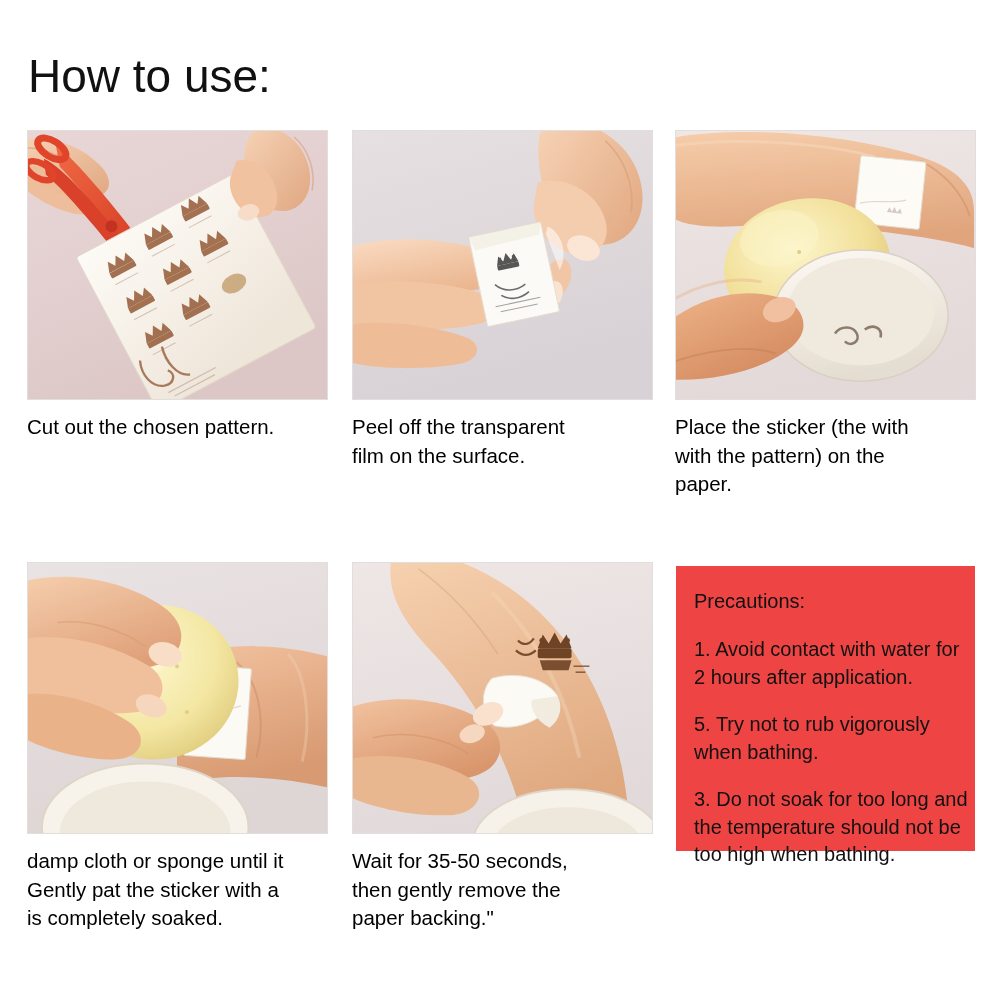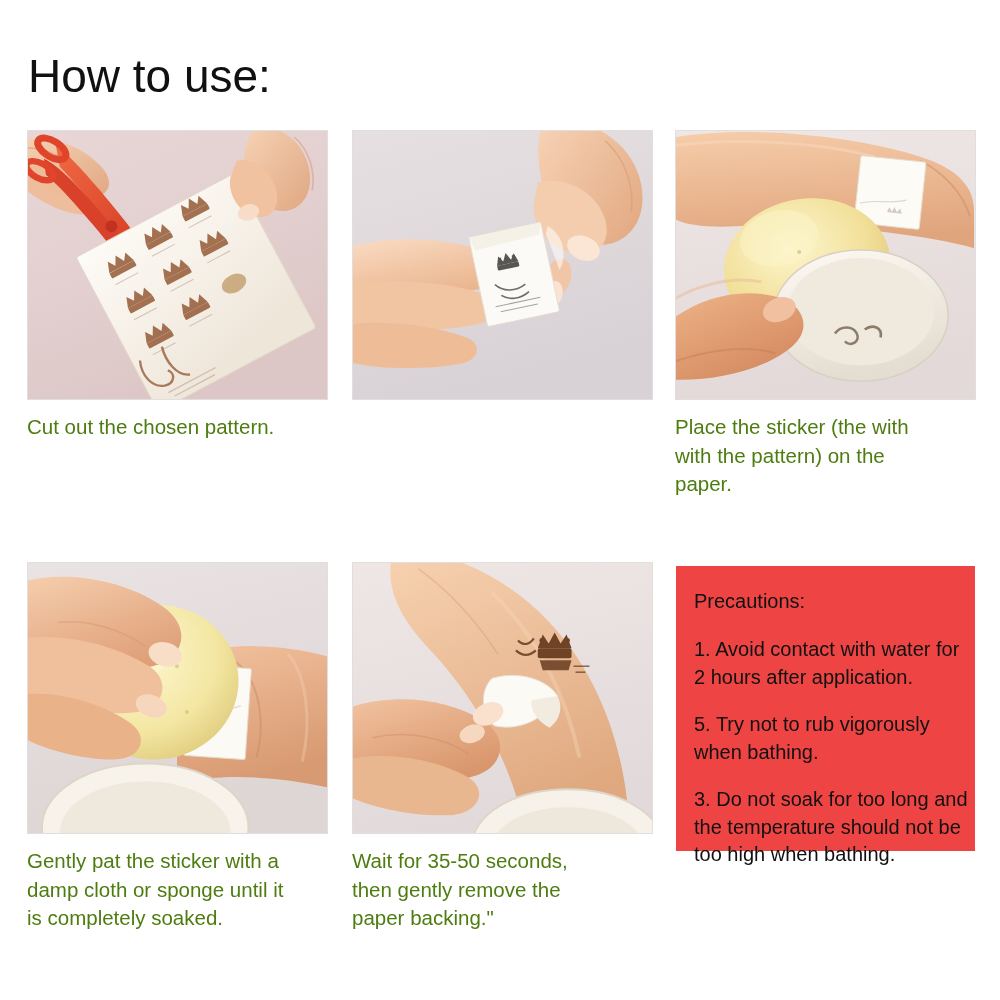--- a/index.html
+++ b/index.html
@@ -61,21 +61,21 @@
     box-sizing: border-box;
     overflow: hidden;
     background: #e9dcdb;
   }
   .step-row.row-2 .photo { height: 272px; }
 
   .caption {
     margin-top: 13px;
     font-size: 20.5px;
     line-height: 28.5px;
-    color: #4d7c0f;
+    color: #000000;
     font-weight: 400;
   }
   .caption .cap-line { display: block; white-space: pre; }
 
   
   .precautions {
     position: absolute;
     left: 676px;
     top: 566px;
     width: 299px;
@@ -251,20 +251,24 @@
               <g stroke="#6a6a6a" stroke-width="1.1" opacity="0.6">
                 <line x1="138" y1="172" x2="184" y2="172"></line>
                 <line x1="142" y1="178" x2="180" y2="178"></line>
               </g>
             </g>
 
             <path d="M196 96 C 212 104, 216 126, 208 140 C 204 130, 198 112, 194 104 Z" fill="#ffffff" opacity="0.55"></path>
           </svg>
         </div>
       </div>
+      <div class="caption">
+        <span class="cap-line">Peel off the transparent</span>
+        <span class="cap-line">film on the surface.</span>
+      </div>
     </div>
 
     <div class="step-cell col-3">
       <div class="photo">
         <div class="scene">
           <svg viewBox="0 0 301 270" preserveAspectRatio="none">
             <defs>
               <linearGradient id="p3bg" x1="0" y1="0" x2="0.2" y2="1">
                 <stop offset="0" stop-color="#efe7e6"></stop>
                 <stop offset="1" stop-color="#e2d9d8"></stop>
@@ -373,22 +377,22 @@
             <ellipse cx="138" cy="92" rx="17" ry="12" transform="rotate(16 138 92)" fill="#f8ddc7"></ellipse>
             <ellipse cx="124" cy="144" rx="16" ry="11" transform="rotate(20 124 144)" fill="#f6d6bd"></ellipse>
             <path d="M30 60 C 60 56, 96 68, 118 84" stroke="#d49a73" stroke-width="1.4" fill="none" opacity="0.55"></path>
 
             <ellipse cx="118" cy="266" rx="104" ry="64" fill="#f7f2ea" stroke="#ded5c8" stroke-width="2"></ellipse>
             <ellipse cx="118" cy="272" rx="86" ry="52" fill="#efe8dc"></ellipse>
           </svg>
         </div>
       </div>
       <div class="caption">
+        <span class="cap-line">damp cloth or sponge until it</span>
         <span class="cap-line">Gently pat the sticker with a</span>
-        <span class="cap-line">damp cloth or sponge until it</span>
         <span class="cap-line">is completely soaked.</span>
       </div>
     </div>
 
     <div class="step-cell col-2">
       <div class="photo">
         <div class="scene">
           <svg viewBox="0 0 301 272" preserveAspectRatio="none">
             <defs>
               <linearGradient id="p5bg" x1="0" y1="0" x2="0.25" y2="1">

